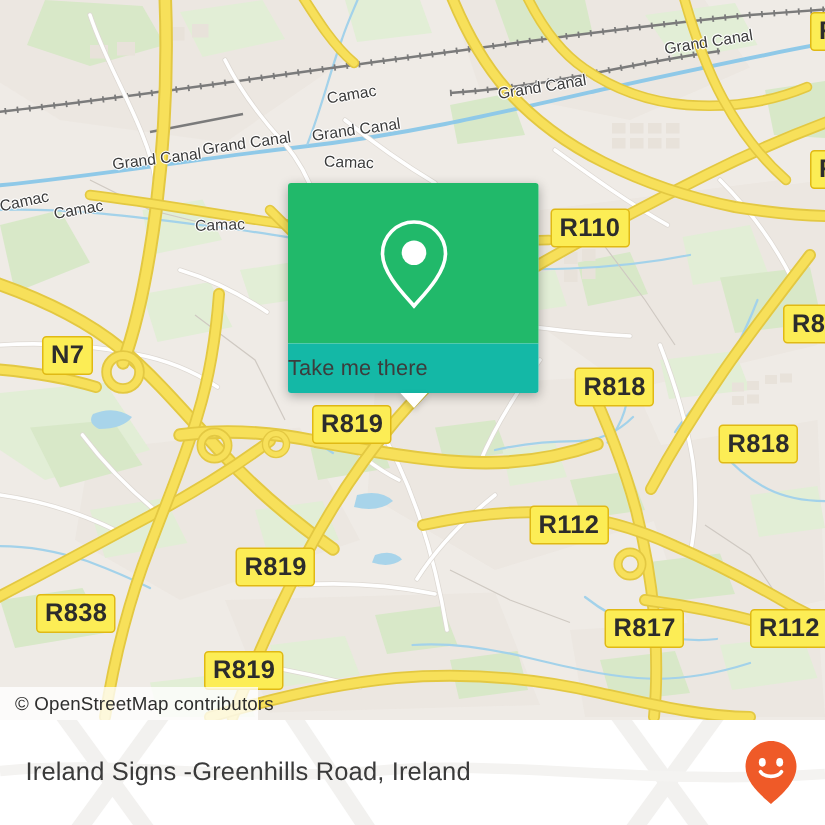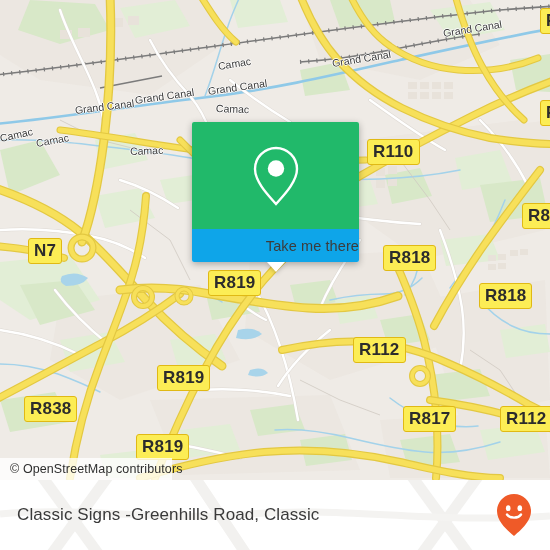--- a/index.html
+++ b/index.html
@@ -70,23 +70,23 @@
     overflow:visible;
   }
   .card-head {
     position:absolute; left:0; top:0; width:167px; height:107px;
     background:#21b96a;
     border-radius:2px 2px 0 0;
     display:flex; align-items:center; justify-content:center;
   }
   .card-foot {
     position:absolute; left:0; top:107px; width:167px; height:33px;
-    background:#0ea5e9;
+    background:#14b8a6;
     border-radius:0 0 2px 2px;
-    display:flex; align-items:center; justify-content:flex-end;
+    display:flex; align-items:center; justify-content:flex-start;
   }
   .card-foot span {
     font-size:14.5px; color:#3c3c3c; letter-spacing:0.1px;
   }
   .card-arrow {
     position:absolute;
     left:50%; top:140px;
     margin-left:-9px;
     width:0; height:0;
     border-left:9px solid transparent;
@@ -361,21 +361,21 @@
         <div class="maplabel" style="left: 332px; top: 57px; transform: rotate(-9deg);">Grand Canal</div>
         <div class="maplabel" style="left: 443px; top: 27px; transform: rotate(-9deg);">Grand Canal</div>
         <div class="maplabel" style="left: 0px; top: 132px; transform: rotate(-12deg);">Camac</div>
         <div class="maplabel" style="left: 36px; top: 137px; transform: rotate(-10deg);">Camac</div>
         <div class="maplabel" style="left: 130px; top: 145px; transform: rotate(-2deg);">Camac</div>
         <div class="maplabel" style="left: 216px; top: 102px; transform: rotate(2deg);">Camac</div>
         <div class="maplabel" style="left: 218px; top: 60px; transform: rotate(-9deg);">Camac</div>
       </div>
 
     <div id="shields">
-        <div class="shield" style="left: 28px; top: 238px;">N7</div>
+        <div class="shield" style="left: 28px; top: 224px;">N7</div>
         <div class="shield" style="left: 367px; top: 139px;">R110</div>
         <div class="shield" style="left: 522px; top: 203px;">R817</div>
         <div class="shield" style="left: 383px; top: 245px;">R818</div>
         <div class="shield" style="left: 479px; top: 283px;">R818</div>
         <div class="shield" style="left: 208px; top: 270px;">R819</div>
         <div class="shield" style="left: 157px; top: 365px;">R819</div>
         <div class="shield" style="left: 136px; top: 434px;">R819</div>
         <div class="shield" style="left: 24px; top: 396px;">R838</div>
         <div class="shield" style="left: 353px; top: 337px;">R112</div>
         <div class="shield" style="left: 403px; top: 406px;">R817</div>
@@ -410,21 +410,21 @@
         <path d="M400 -20 L480 90"></path>
         <path d="M490 -20 L410 90"></path>
         <path d="M190 -10 L250 80"></path>
       </g>
       <g fill="none" stroke="#f4f3f1" stroke-width="7">
         <path d="M0 34 C 80 26, 160 42, 250 34 C 340 26, 430 44, 550 36"></path>
       </g>
     </svg>
 
     <div class="footer-title">
-      <span>Classic Signs -Greenhills Road, Classic</span>
+      <span>Ireland Signs -Greenhills Road, Ireland</span>
     </div>
 
     <div class="brand">
       <svg width="36" height="44" viewBox="0 0 36 44">
         <path d="M18 1 C 8.6 1, 1 8.6, 1 18 C 1 29.5, 13.4 38.8, 18 43 C 22.6 38.8, 35 29.5, 35 18 C 35 8.6, 27.4 1, 18 1 Z" fill="#ef5a28"></path>
         <ellipse cx="12.2" cy="15.2" rx="2.3" ry="2.9" fill="#ffffff"></ellipse>
         <ellipse cx="23.8" cy="15.2" rx="2.3" ry="2.9" fill="#ffffff"></ellipse>
         <path d="M11 21.5 C 13.6 25.6, 22.4 25.6, 25 21.5" fill="none" stroke="#ffffff" stroke-width="2.4" stroke-linecap="round"></path>
       </svg>
     </div>

